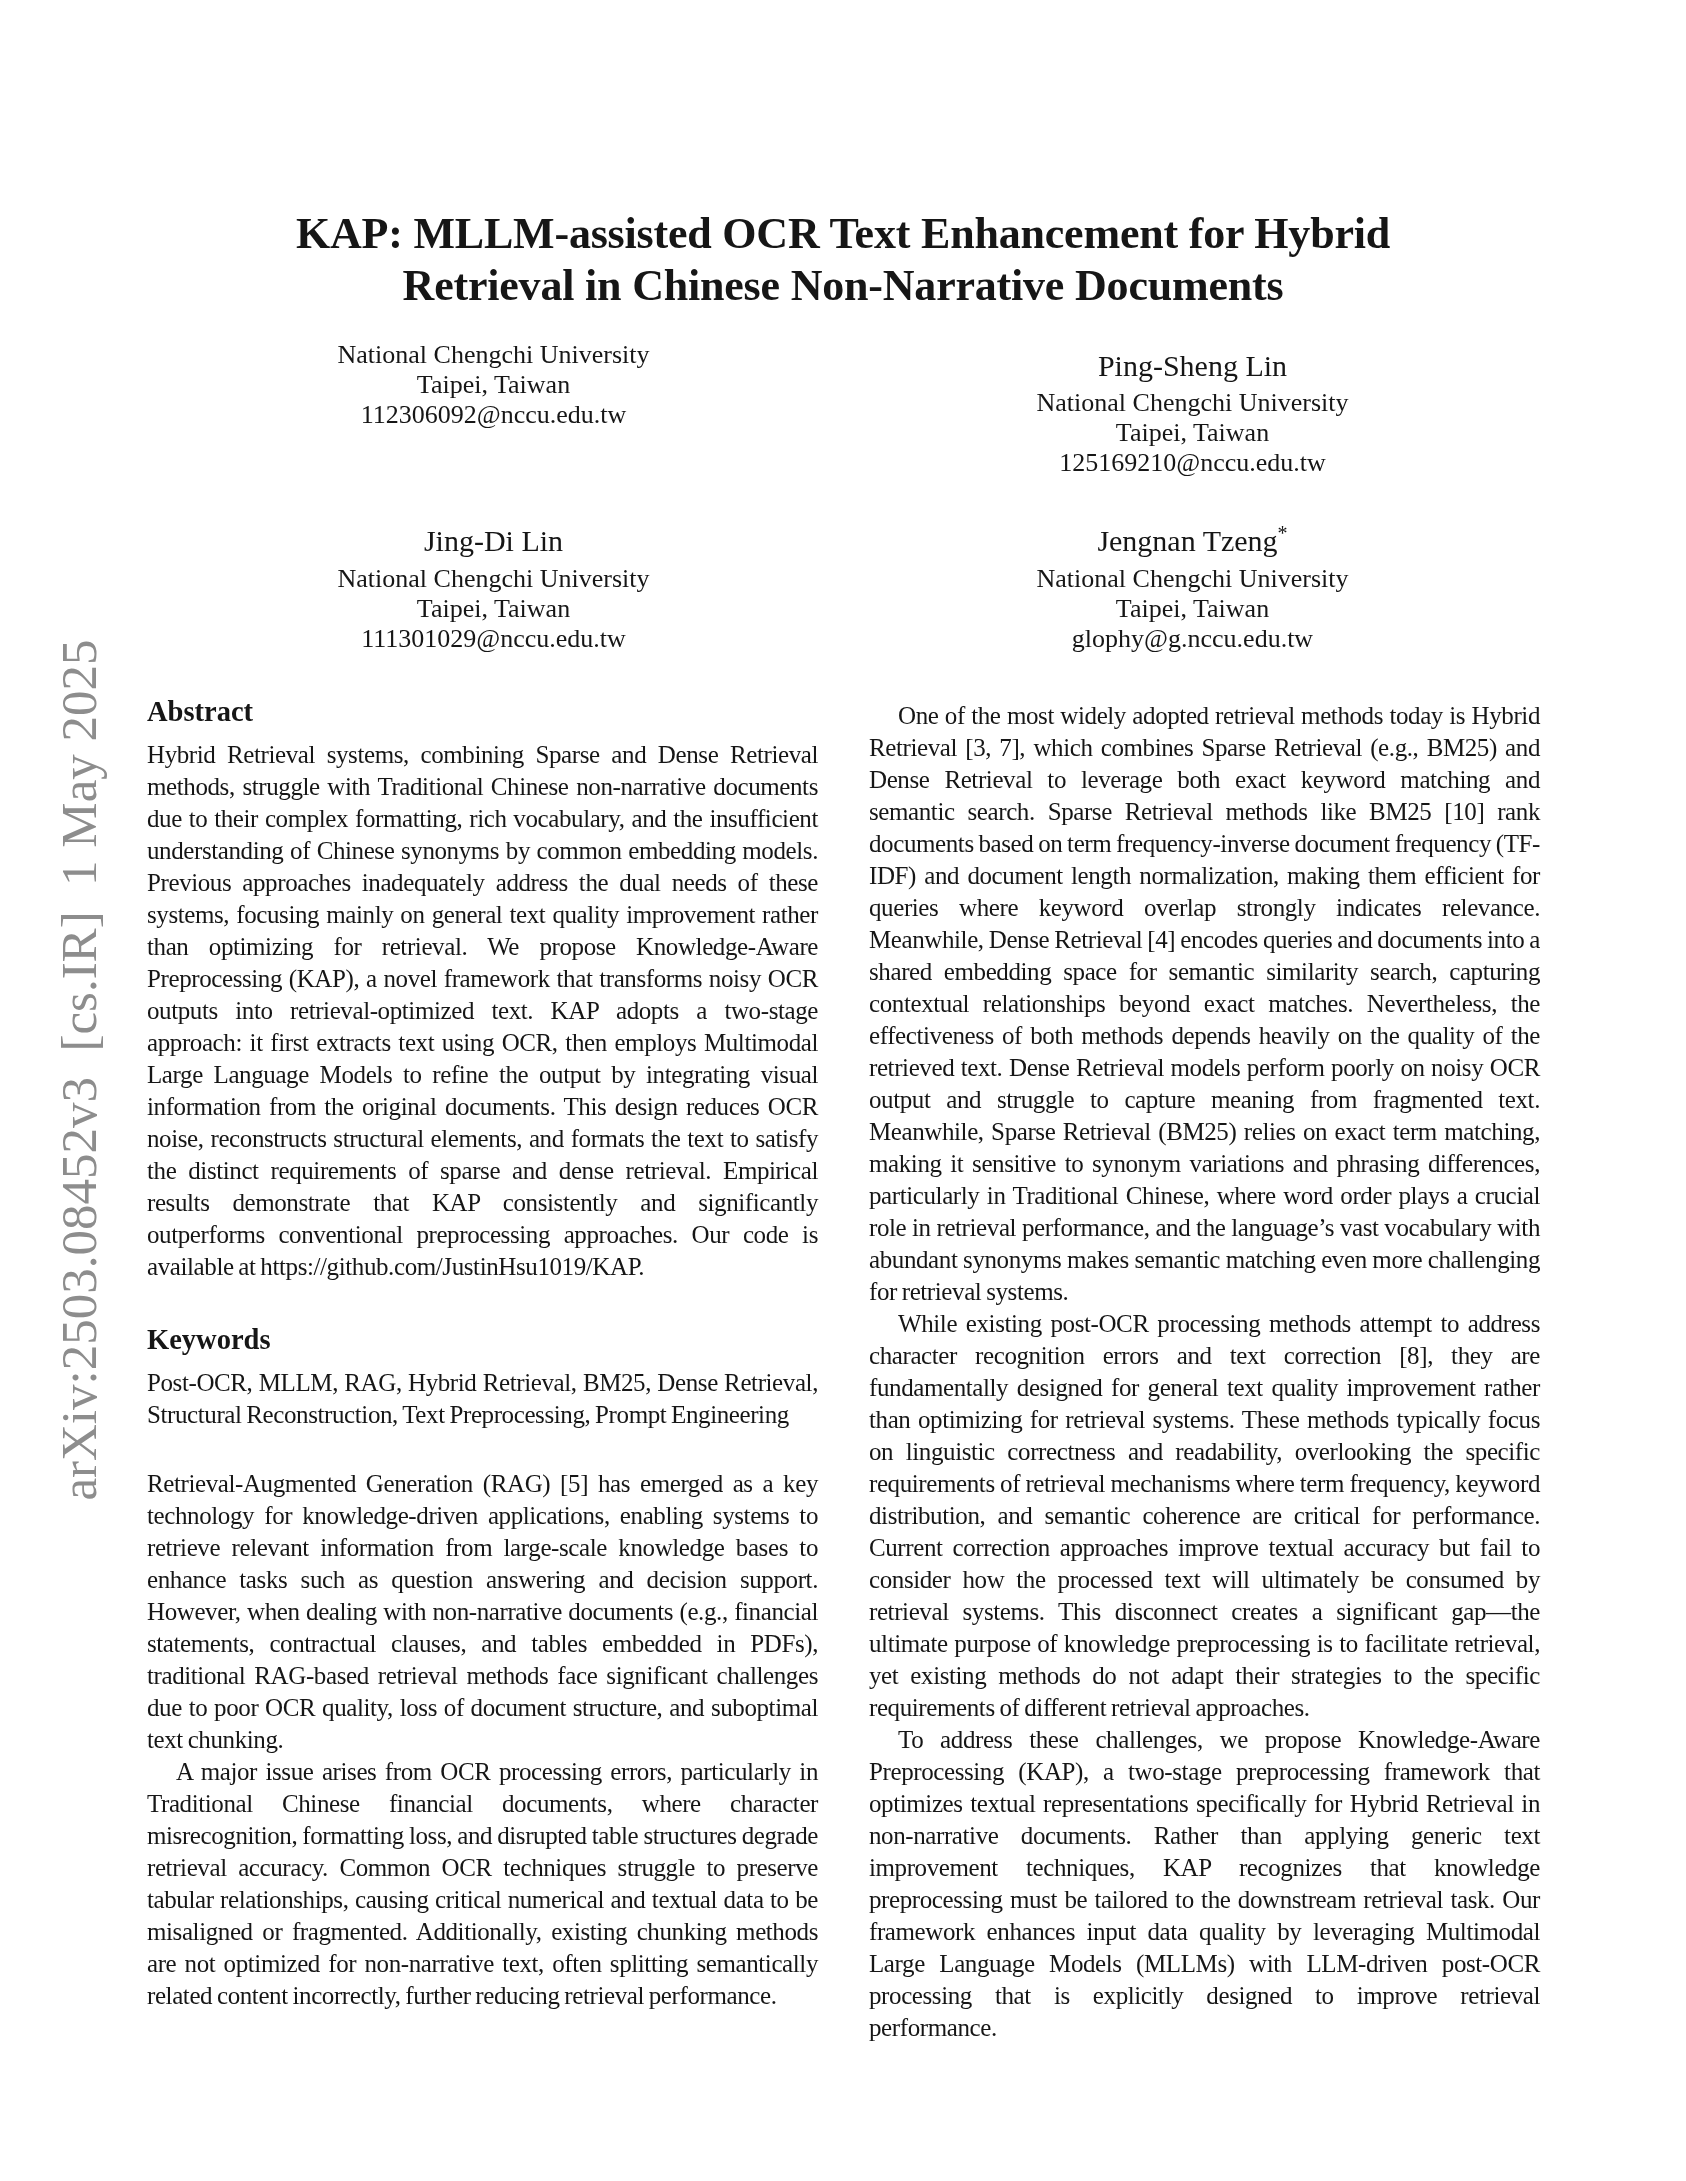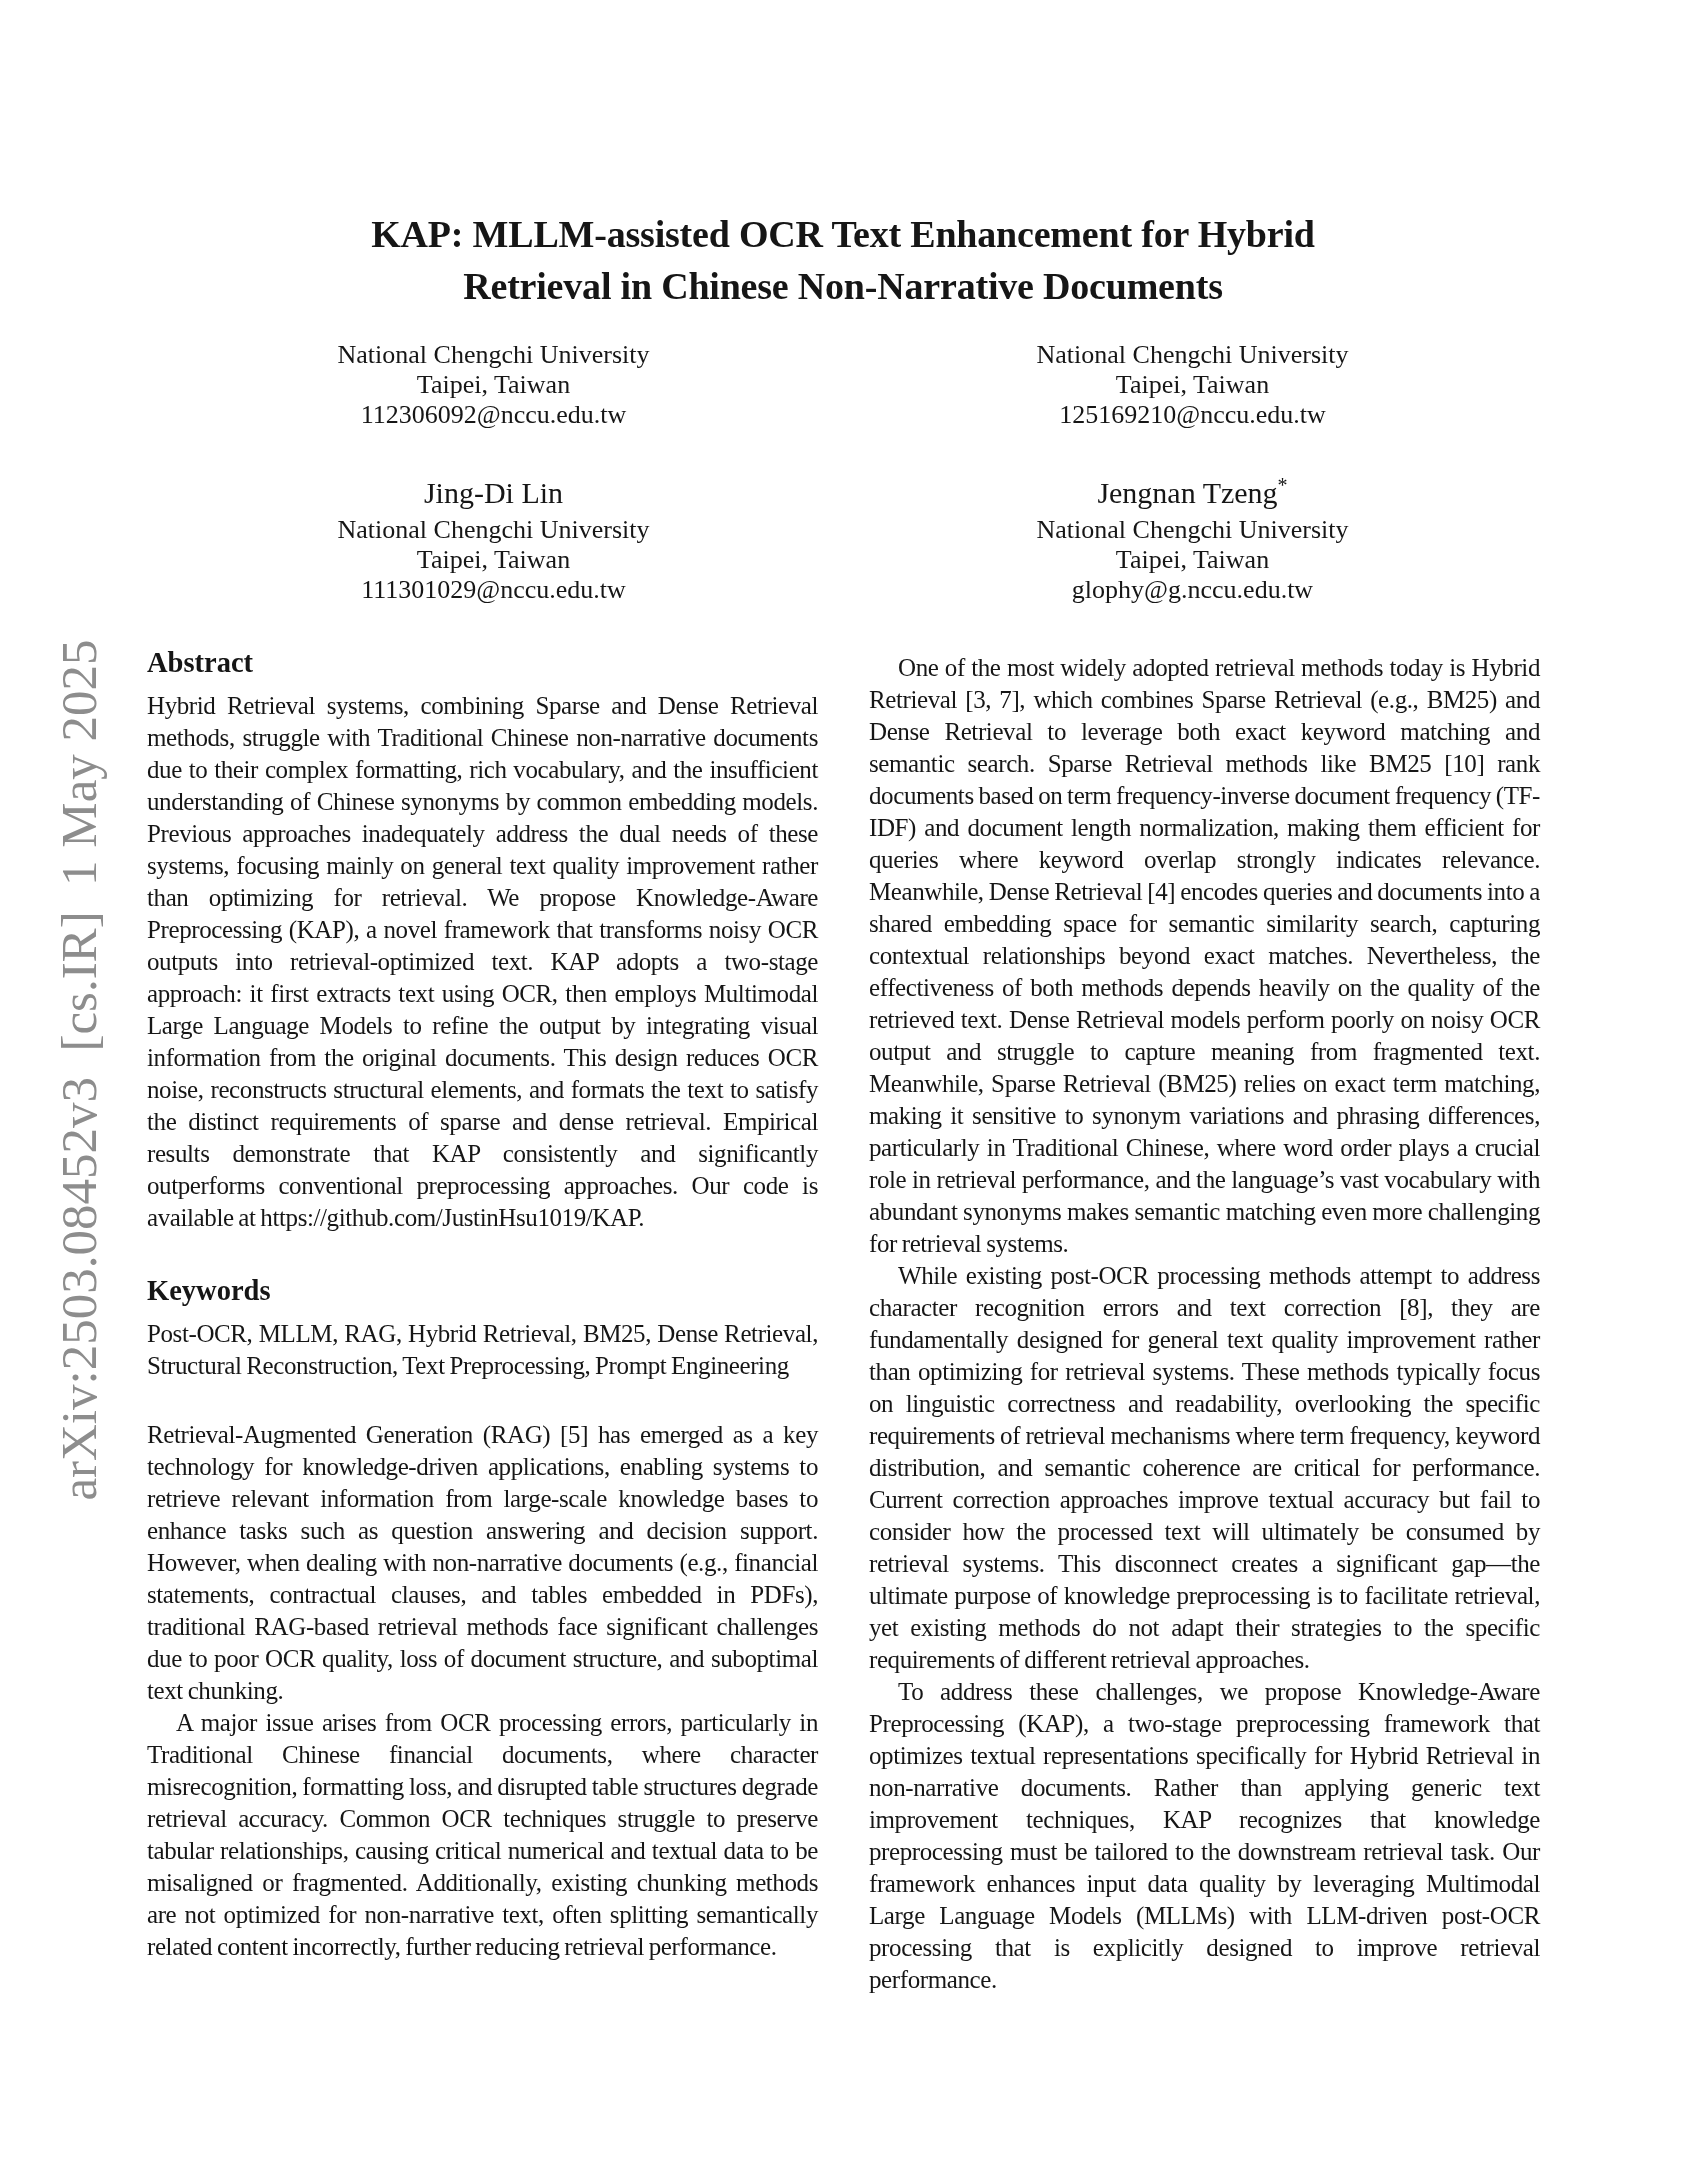--- a/index.html
+++ b/index.html
@@ -9,21 +9,21 @@
 
   .watermark{
     position:absolute;left:79px;top:1070px;
     transform:translate(-50%,-50%) rotate(-90deg);
     transform-origin:center center;
     font-size:51px;color:#8d8d8d;white-space:pre;letter-spacing:0px;
   }
 
   .title{
     margin:0 auto;padding-top:208px;width:1267px;
-    text-align:center;font-weight:bold;font-size:38px;line-height:52px;
+    text-align:center;font-weight:bold;font-size:44px;line-height:52px;
     letter-spacing:-0.2px;
   }
   .title .tline{display:block;}
 
   .authors{
     width:1398px;margin:27.5px 0 0 144px;
     display:grid;grid-template-columns:1fr 1fr;row-gap:37px;
   }
   .author{text-align:center;}
   .aname{font-size:30px;line-height:37px;margin-bottom:4.6px;}
@@ -61,20 +61,21 @@
     <span class="tline">Retrieval in Chinese Non-Narrative Documents</span>
   </h1>
 
   <div class="authors">
     <div class="author">
       <div class="aline">National Chengchi University</div>
       <div class="aline">Taipei, Taiwan</div>
       <div class="aline">112306092@nccu.edu.tw</div>
     </div>
     <div class="author">
+      <div class="aname"><span>Ping-Sheng Lin</span><sup></sup></div>
       <div class="aline">National Chengchi University</div>
       <div class="aline">Taipei, Taiwan</div>
       <div class="aline">125169210@nccu.edu.tw</div>
     </div>
     <div class="author">
       <div class="aname"><span>Jing-Di Lin</span><sup></sup></div>
       <div class="aline">National Chengchi University</div>
       <div class="aline">Taipei, Taiwan</div>
       <div class="aline">111301029@nccu.edu.tw</div>
     </div>

